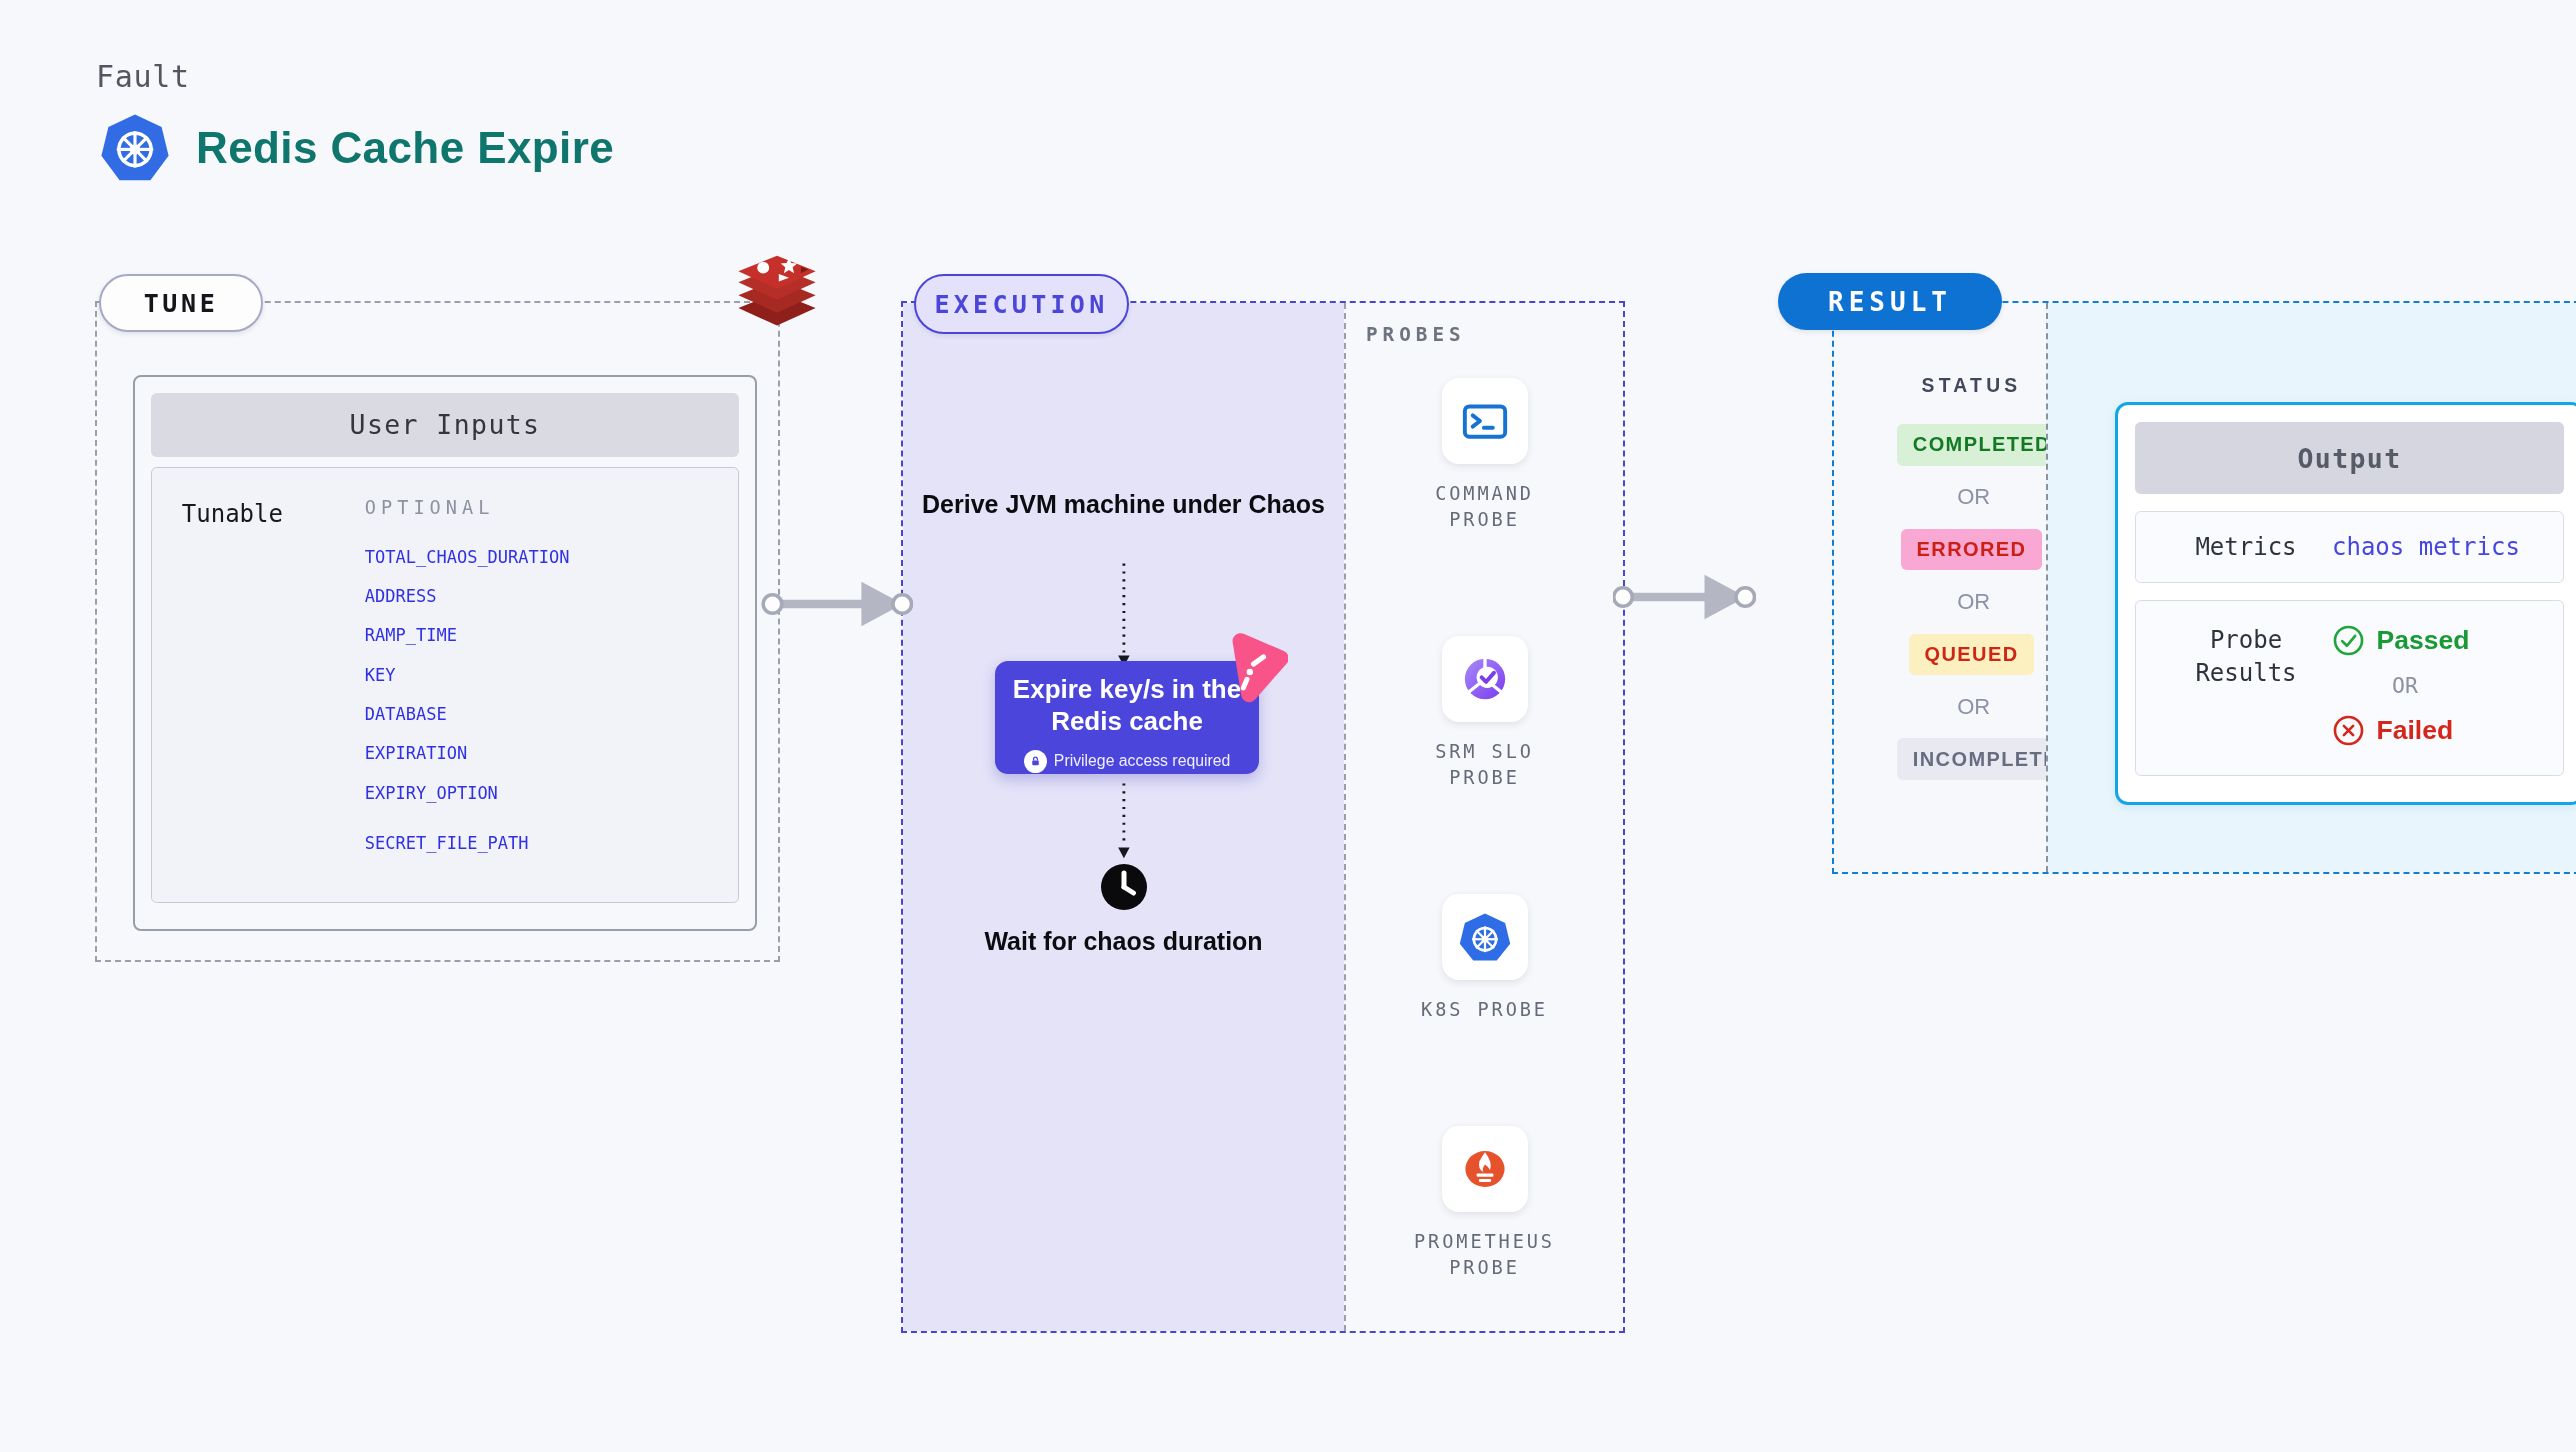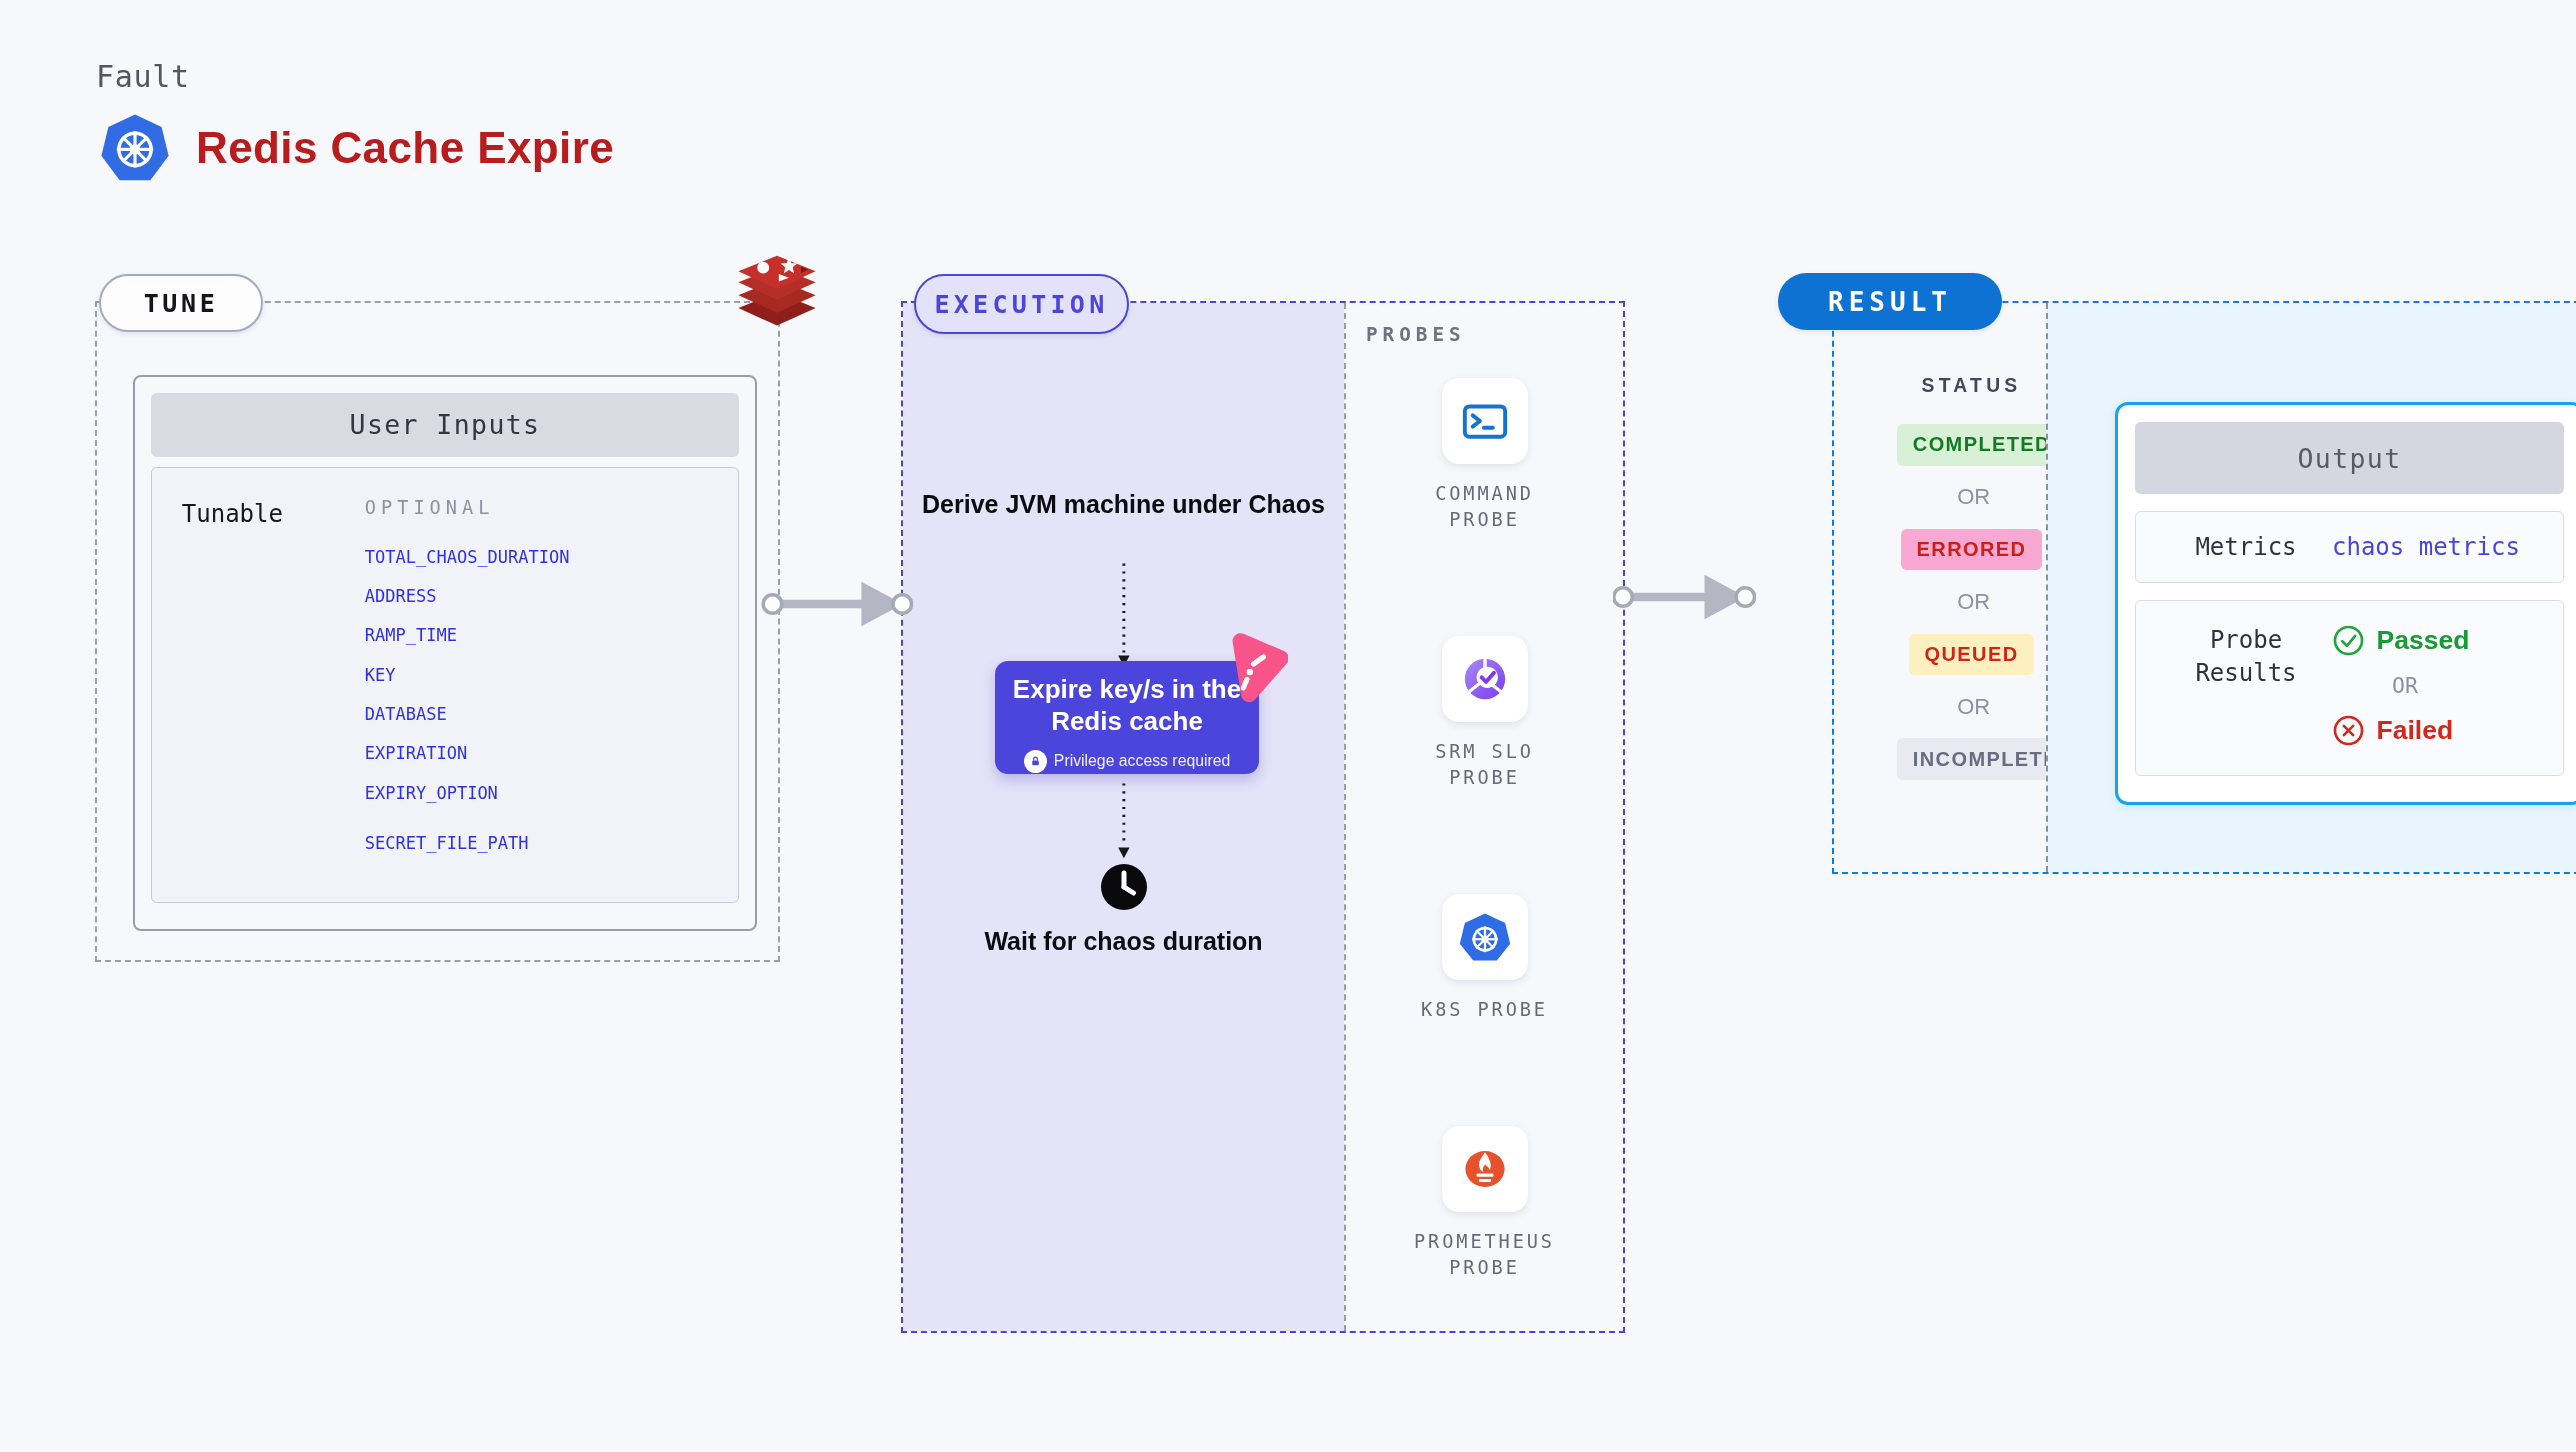--- a/index.html
+++ b/index.html
@@ -4,21 +4,21 @@
 <style>
   html,body{margin:0;padding:0;background:#f7f8fb;}
   .canvas{position:relative;width:2576px;height:1452px;background:#f7f8fb;overflow:hidden;
           font-family:"Liberation Sans",sans-serif;}
 
   
   .fault-label{position:absolute;left:96px;top:59px;font-family:"DejaVu Sans Mono",monospace;
                font-size:30px;color:#55555f;letter-spacing:0.7px;}
   .title-row{position:absolute;left:100px;top:113px;display:flex;align-items:center;gap:26px;}
   .k8s-badge{width:70px;height:70px;}
-  .page-title{font-size:44px;font-weight:bold;color:#b91c1c;letter-spacing:0.4px;}
+  .page-title{font-size:44px;font-weight:bold;color:#0f766e;letter-spacing:0.4px;}
 
   
   .pill{position:absolute;display:flex;align-items:center;justify-content:center;
         font-family:"DejaVu Sans Mono",monospace;font-weight:bold;border-radius:31.5px;z-index:30;
         box-shadow:0 2.1px 5.7px rgba(40,40,80,.10);}
   .pill-tune{left:99px;top:274px;width:160px;height:54px;background:#fdfdfe;
              border:2.1px solid #a7a7c6;color:#15151b;font-size:25px;letter-spacing:3.6px;}
   .pill-exec{left:914px;top:274px;width:211px;height:56px;background:#e4e2fb;
              border:2.1px solid #4b45d8;color:#4b45d8;font-size:25px;letter-spacing:4.3px;}
   .pill-result{left:1778px;top:273px;width:224px;height:57px;background:#0d72d1;
@@ -89,21 +89,21 @@
   .badge-errored{background:#f9a8d4;color:#cc2015;}
   .badge-queued{background:#fcefc0;color:#ce2514;}
   .badge-incompleted{background:#e9eaf1;color:#676c81;margin-bottom:0;}
   .or-text{font-size:22px;color:#8d92a6;margin:0 0 18.6px 4.3px;}
 
   .output-box{position:absolute;left:67px;top:99px;width:469px;height:403px;background:#ffffff;
               border:3.6px solid #12a6e6;border-radius:13px;box-sizing:border-box;
               box-shadow:0 2.9px 10px rgba(20,120,190,.10);}
   .output-header{margin:17px;height:72px;background:#d5d6df;border-radius:5.7px;display:flex;
                  align-items:center;justify-content:center;font-family:"DejaVu Sans Mono",monospace;
-                 font-size:26.5px;font-weight:normal;color:#575b68;letter-spacing:1.4px;}
+                 font-size:26.5px;font-weight:bold;color:#575b68;letter-spacing:1.4px;}
   .output-row{margin:0 17px 17px 17px;border:1.4px solid #d9dce5;border-radius:5.7px;background:#fafbfe;
               display:flex;align-items:center;padding:0 24px;box-sizing:border-box;}
   .row-metrics{height:72px;}
   .row-results{height:176px;align-items:flex-start;padding-top:23px;}
   .row-label{font-family:"DejaVu Sans Mono",monospace;font-size:24px;color:#2e323b;width:172px;
              line-height:33px;flex-shrink:0;}
   .metrics-value{font-family:"DejaVu Sans Mono",monospace;font-size:24px;color:#4645e2;}
   .results-col{display:flex;flex-direction:column;}
   .result-line{display:flex;align-items:center;gap:11.5px;}
   .passed-text{font-size:26.5px;font-weight:bold;color:#189a35;}

